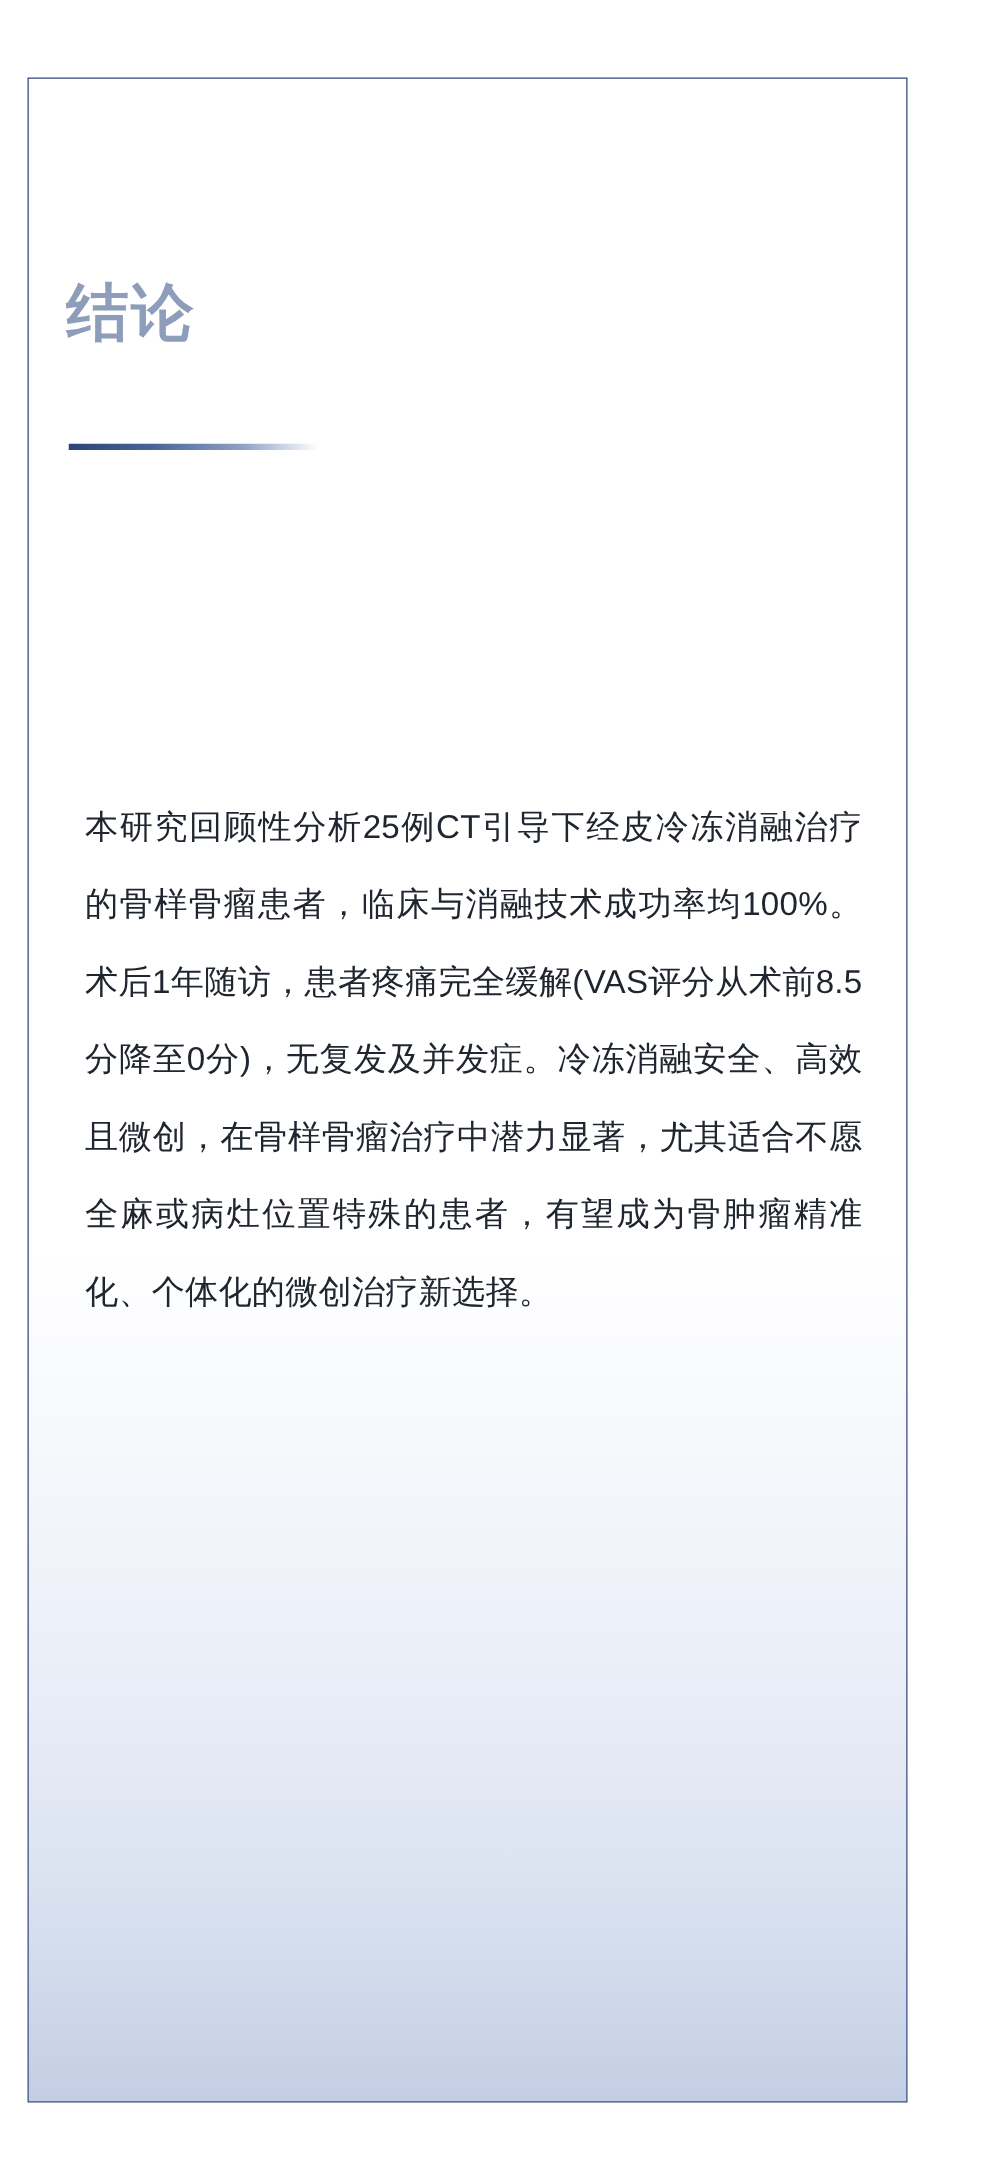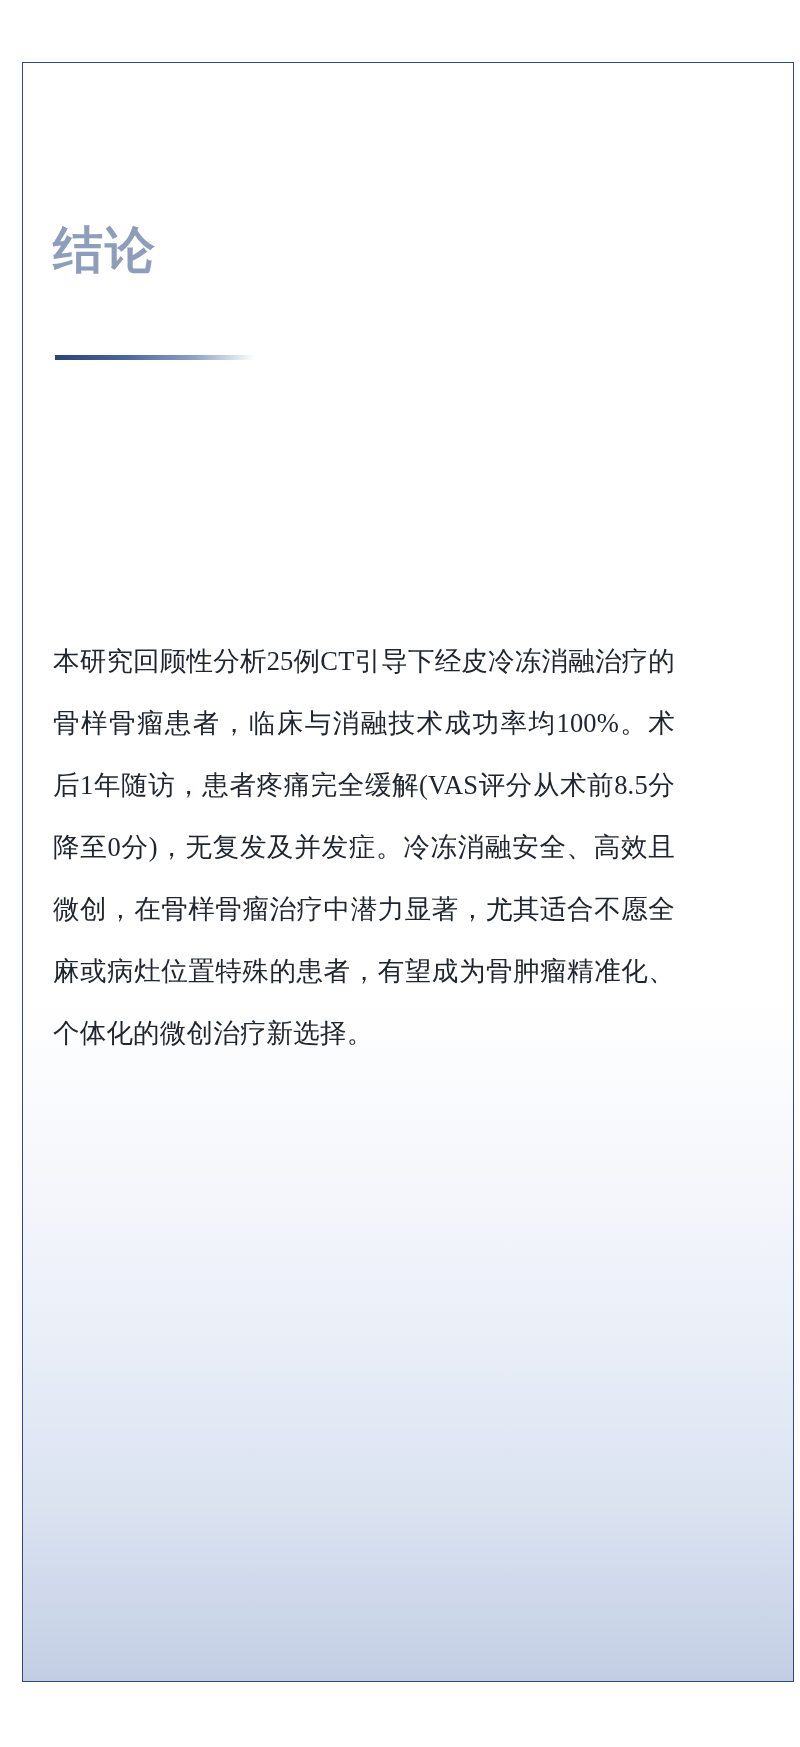--- a/index.html
+++ b/index.html
@@ -19,21 +19,21 @@
     width: 800px;
     height: 1747px;
     background: #ffffff;
   }
 
   
   .card {
     position: absolute;
     left: 22px;
     top: 62px;
-    width: 772px;
+    width: 704px;
     height: 1620px;
     border: 1.5px solid #32477e;
     box-sizing: border-box;
     background: linear-gradient(to bottom,
         #ffffff 0%,
         #ffffff 58%,
         #f4f6fb 70%,
         #e8edf7 80%,
         #dbe3f1 89%,
         #ccd6e9 96%,
@@ -65,30 +65,29 @@
     position: absolute;
     left: 2px;
     top: 292px;
     width: 200px;
     height: 5px;
     background: linear-gradient(to right, #2c4377 0%, #4a6699 35%, #90a3c6 70%, #ffffff 100%);
   }
 
   .body-text {
     position: absolute;
-    left: 0;
+    left: 15px;
     top: 540px;
     width: 622px;
     font-size: 26.5px;
     line-height: 62px;
     color: #20262f;
     text-align: justify;
     text-justify: inter-ideograph;
     letter-spacing: 0.2px;
-    font-family: Liberation Serif, serif;
   }
 </style>
 </head>
 <body>
 
 <div class="page">
   <div class="card">
     <div class="inner">
 
       <div class="title">结论</div>

